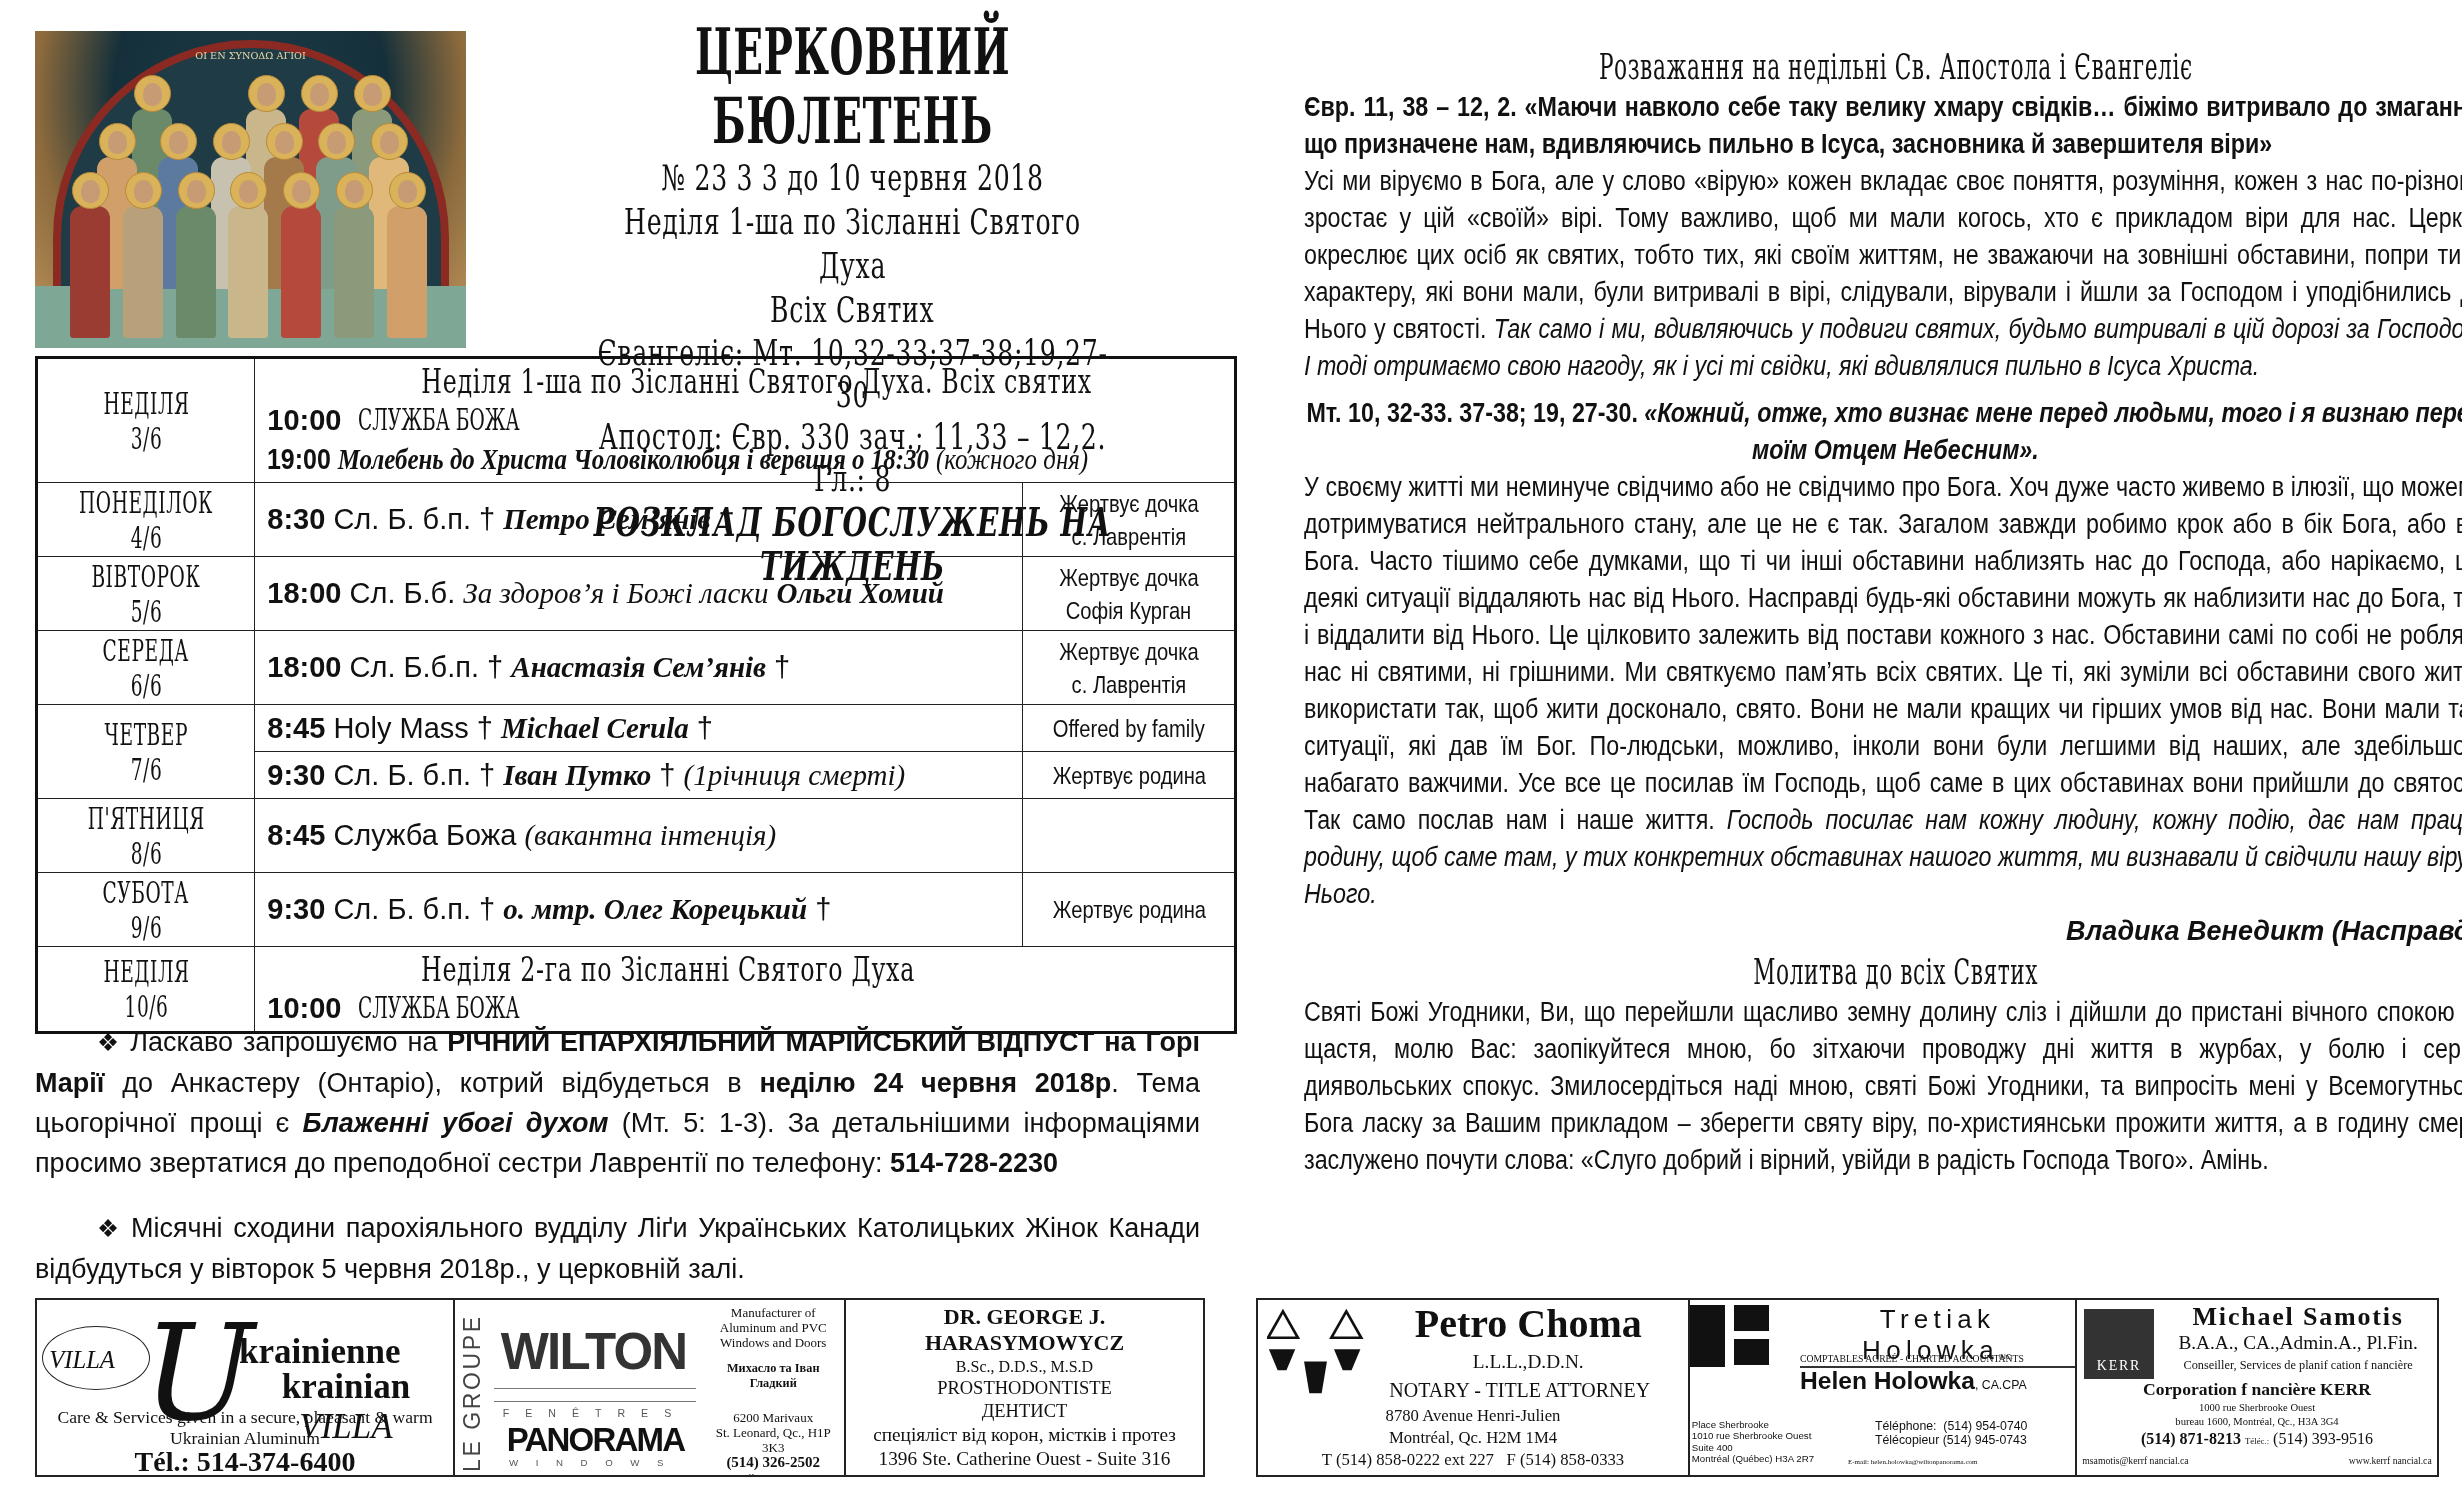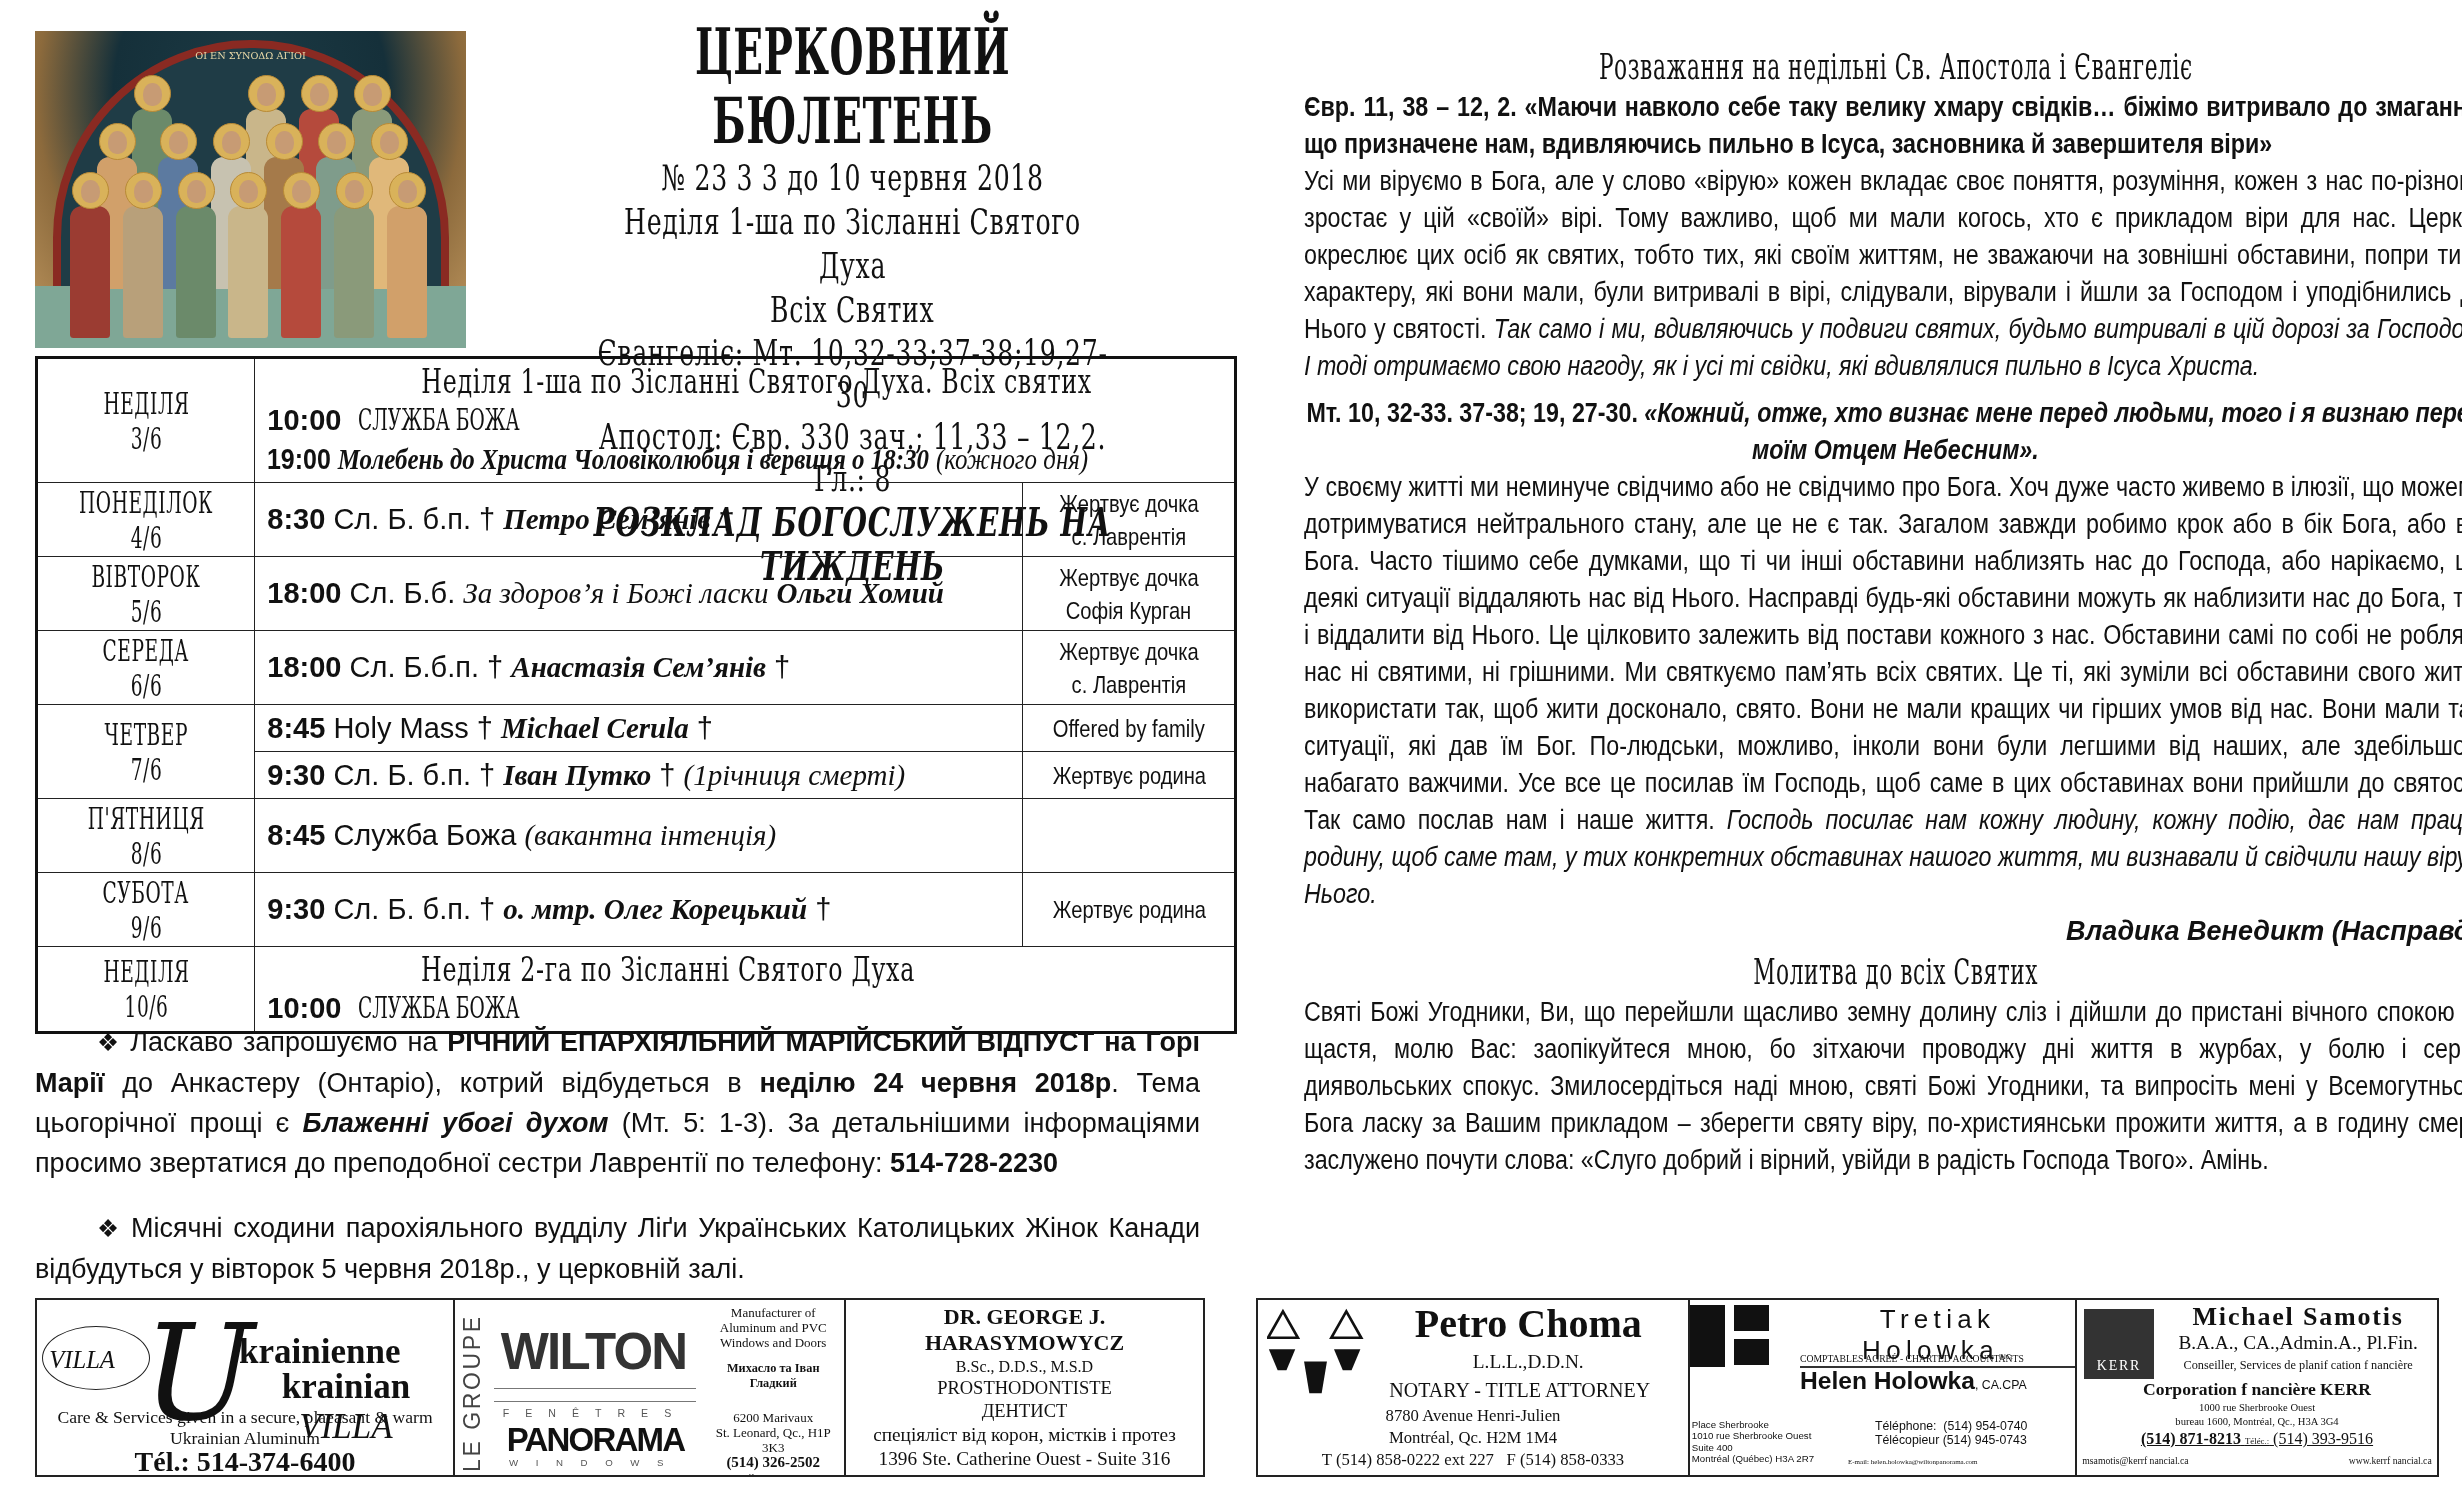--- a/index.html
+++ b/index.html
@@ -363,18 +363,18 @@
     <div style="position:absolute; left:158px; top:158px; font-size:7px;">E-mail: helen.holowka@wiltonpanorama.com</div>
   </div>
   <div class="ad" style="flex:1;">
     <div style="position:absolute; left:7px; top:8.8px; width:70px; height:70px; background:#333; color:#fff; font-size:14px; line-height:114px; letter-spacing:1.8px;"><span>KERR</span></div>
     <div style="position:absolute; left:84px; right:1.8px; top:1.8px; font-size:26px; font-weight:bold; letter-spacing:1.8px;">Michael Samotis</div>
     <div style="position:absolute; left:84px; right:1.8px; top:32px; font-size:19.3px;">B.A.A., CA.,Admin.A., Pl.Fin.</div>
     <div style="position:absolute; left:84px; right:1.8px; top:58px; font-size:12.3px;">Conseiller, Services de planif cation f nancière</div>
     <div style="position:absolute; left:0; right:0; top:79px; font-size:17.6px; font-weight:bold;">Corporation f nancière KERR</div>
     <div style="position:absolute; left:0; right:0; top:102px; font-size:10.6px;">1000 rue Sherbrooke Ouest</div>
     <div style="position:absolute; left:0; right:0; top:116px; font-size:10.6px;">bureau 1600, Montréal, Qc., H3A 3G4</div>
-    <div style="position:absolute; left:0; right:0; top:130px; font-size:16px;text-decoration:underline;"><b>(514) 871-8213</b> <span style="font-size:8.8px;">Téléc.:</span> <span>(514) 393-9516</span></div>
+    <div style="position:absolute; left:0; right:0; top:130px; font-size:16px;"><b>(514) 871-8213</b> <span style="font-size:8.8px;">Téléc.:</span> <span>(514) 393-9516</span></div>
     <div style="position:absolute; left:5.3px; top:155px; font-size:9.7px;">msamotis@kerrf nancial.ca</div>
     <div style="position:absolute; right:5.3px; top:155px; font-size:9.7px;">www.kerrf nancial.ca</div>
   </div>
 </div>
 
 
 </body></html>

